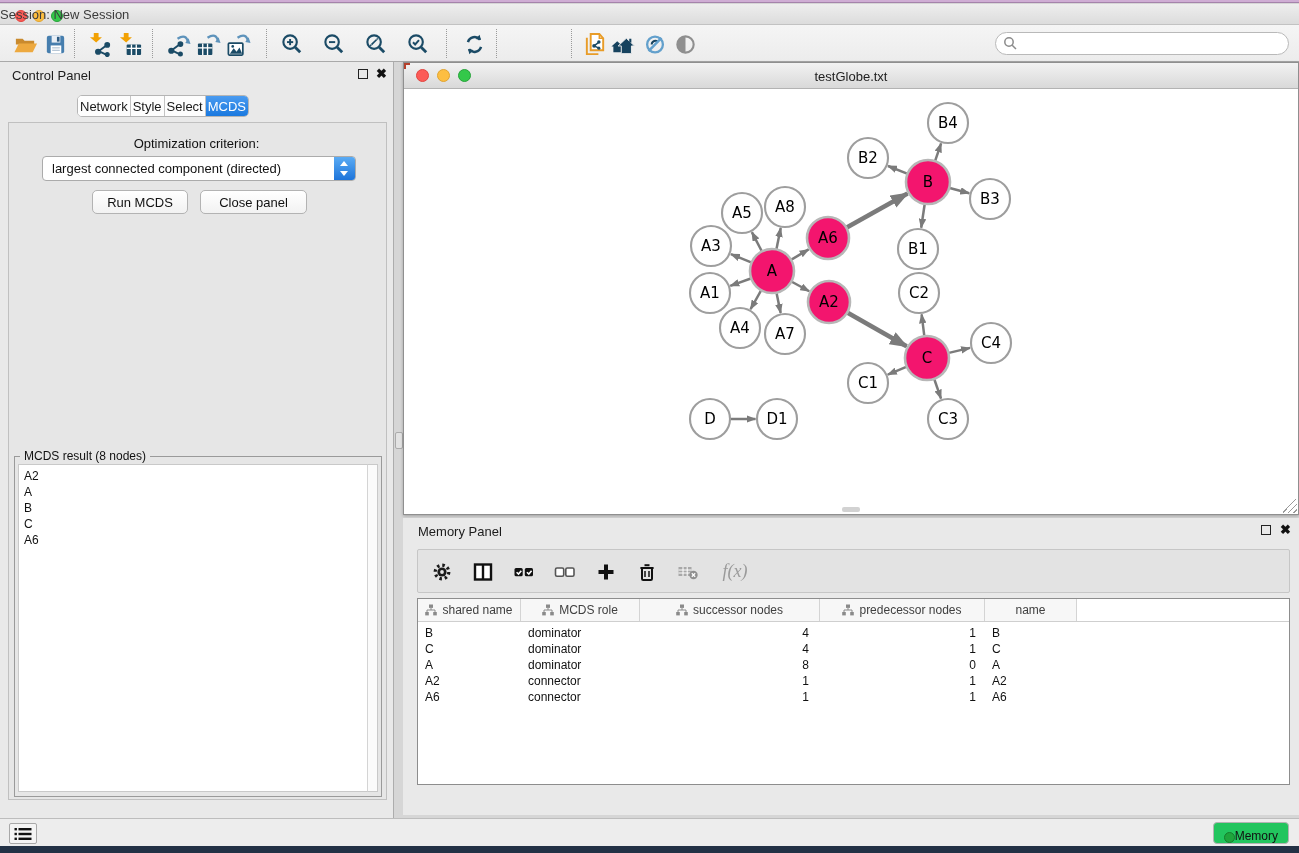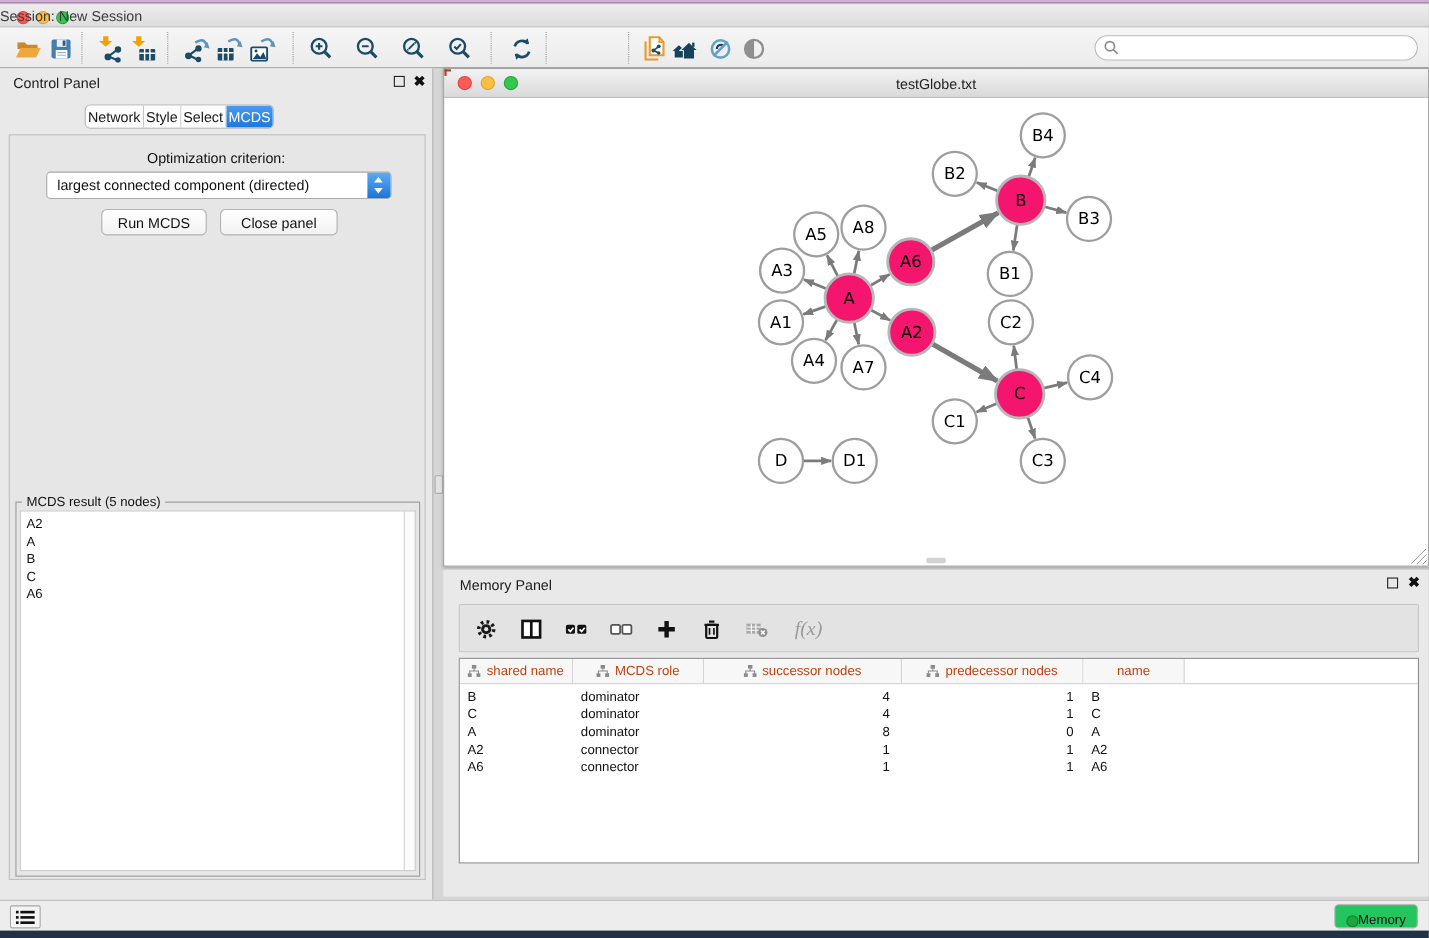--- a/index.html
+++ b/index.html
@@ -67,21 +67,21 @@
 
   
   .table-panel { position:absolute; left:403px; top:518px; width:896px; height:297px; background:#e9e9e9; }
   .tp-toolbar { position:absolute; left:14px; top:31px; width:873px; height:44px; background:#e3e3e3; border:1px solid #c6c6c6; border-radius:2px;
     display:flex; align-items:center; gap:19px; padding-left:13px; }
   .tp-btn { width:22px; height:22px; display:flex; align-items:flex-end; justify-content:center; }
   .fx-label { font-style:italic; font-family:"Liberation Serif", serif; font-size:18px; color:#9a9a9a; }
 
   .node-table { position:absolute; left:14px; top:80px; width:873px; height:187px; background:#fff; border:1px solid #8d8d8d; overflow:hidden; }
   .thead { display:flex; height:23px; border-bottom:1px solid #cfcfcf; }
-  .thcell { display:flex; align-items:center; justify-content:center; gap:5px; background:#f7f7f7; border-right:1px solid #d4d4d4; font-size:12px; color:#c2410c; }
+  .thcell { display:flex; align-items:center; justify-content:center; gap:5px; background:#f7f7f7; border-right:1px solid #d4d4d4; font-size:12px; color:#404040; }
   .c0{width:103px}.c1{width:119px}.c2{width:180px}.c3{width:165px}.c4{width:92px}
   .trow { display:flex; height:16px; align-items:center; }
   .tcell { font-size:12px; color:#111; overflow:hidden; white-space:nowrap; }
   .tcell.c0,.tcell.c1,.tcell.c4 { padding-left:7px; }
   .tcell.c2 { text-align:right; padding-right:11px; }
   .tcell.c3 { text-align:right; padding-right:9px; }
   .tbody { padding-top:3px; }
 
   .tp-tabs { position:absolute; left:0; right:0; top:271px; display:flex; justify-content:center; }
 
@@ -285,21 +285,21 @@
     <div class="cp-inner"></div>
     <div class="opt-label">Optimization criterion:</div>
     <div class="dropdown">
       <span class="dropdown-value">largest connected component (directed)</span>
       <span class="dd-stepper"></span>
     </div>
     <div class="mac-btn" style="left:92px; top:128px; width:96px;">Run MCDS</div>
     <div class="mac-btn" style="left:200px; top:128px; width:107px;">Close panel</div>
 
     <div class="mcds-box">
-      <span class="mcds-legend">MCDS result (5 nodes)</span>
+      <span class="mcds-legend">MCDS result (8 nodes)</span>
       <div class="mcds-list">
           <div class="mcds-item">A2</div>
           <div class="mcds-item">A</div>
           <div class="mcds-item">B</div>
           <div class="mcds-item">C</div>
           <div class="mcds-item">A6</div>
         </div>
       <div class="mcds-gutter"></div>
     </div>
   </div>

